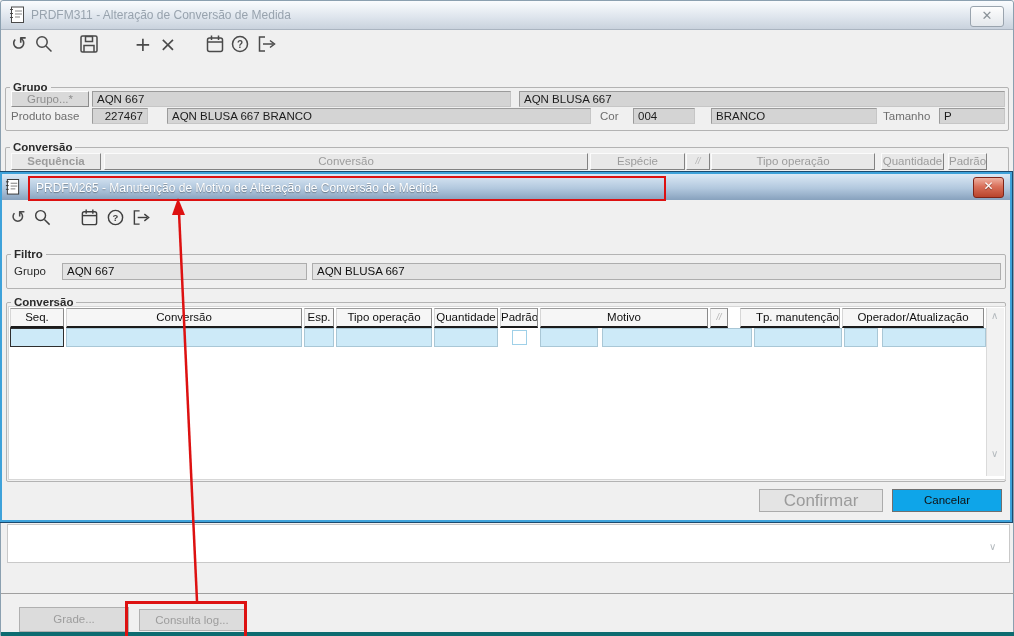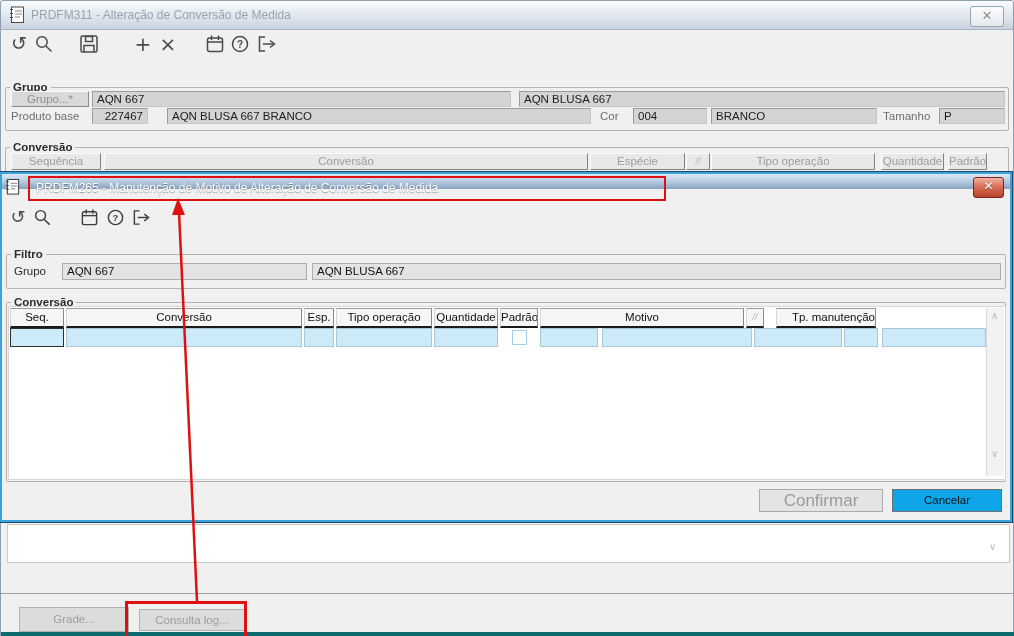--- a/index.html
+++ b/index.html
@@ -31,21 +31,21 @@
 
   .mw-lower-white{position:absolute;left:6px;top:523px;width:1001px;height:37px;background:#fff;border:1px solid #c9c9c9;}
   .chev{position:absolute;color:#b4babe;font-size:10px;font-family:"DejaVu Sans",sans-serif;}
   .mw-divider{position:absolute;left:0;top:592px;width:1014px;height:1px;background:#a0a0a0;}
   .teal-strip{position:absolute;left:0;top:631px;width:1014px;height:5px;background:#0d6b70;}
 
   .btn-bottom{position:absolute;background:#dcdcdc;border:1px solid #b0b0b0;color:#9d9d9d;font-size:11.5px;text-align:center;box-sizing:border-box;margin-left:8px;}
 
   
   .dialog{position:absolute;left:0px;top:172px;width:1012px;height:350px;background:#f0f0f0;border:2px solid #3ea2da;outline:1px solid #1c4a6e;box-sizing:border-box;z-index:10;}
-  .dlg-titlebar{position:absolute;left:0;top:0;right:0;height:15px;background:linear-gradient(#dcE9f5,#b2c8de 55%,#87a1bd);}
+  .dlg-titlebar{position:absolute;left:0;top:0;right:0;height:26px;background:linear-gradient(#dcE9f5,#b2c8de 55%,#87a1bd);}
   .dlg-title{font-size:12px;color:#ffffff;white-space:nowrap;text-shadow:0 1px 1px rgba(0,0,0,.35);}
   .dlg-close{position:absolute;right:6px;top:2.5px;width:29px;height:19px;background:linear-gradient(#efb2a2,#d9705a 45%,#b8442c);border:1px solid #7e2418;border-radius:3px;color:#fff;font-size:12px;font-weight:bold;text-align:center;line-height:17px;font-family:"DejaVu Sans",sans-serif;text-shadow:0 1px 1px rgba(0,0,0,.4);}
   .dlg-hdr-row{position:absolute;display:flex;align-items:flex-start;}
   .dlgh{flex:none;background:#f6f6f6;border-top:1px solid #9a9a9a;border-right:1px solid #8a8a8a;border-left:1px solid #d6d6d6;border-bottom:2px solid #1b1b1b;color:#101010;font-size:11.5px;text-align:center;height:20px;line-height:16px;box-sizing:border-box;overflow:hidden;white-space:nowrap;}
   .dlg-row{position:absolute;display:flex;align-items:flex-start;}
   .cblue{flex:none;background:#cdeaf8;border:1px solid #a9c7d6;height:19px;box-sizing:border-box;}
   .cblue.focused{border:1px solid #2e2e2e;}
   .ccheck{flex:none;height:19px;position:relative;}
   .checkbox{width:13px;height:13px;background:#fff;border:1px solid #9fd0e8;margin:2px auto 0;}
   .dlg-white{position:absolute;background:#fff;border:1px solid #d7d7d7;}
@@ -124,30 +124,30 @@
     <fieldset class="fs" style="left:4px;top:80px;width:1004px;height:50px;">
       <legend>Grupo</legend>
     </fieldset>
     <div class="btn-raised" style="left:10px;top:90px;width:78px;height:16px;line-height:14px;">Grupo...*</div>
     <div class="fld-main" style="left:91px;top:90px;width:419px;">AQN 667</div>
     <div class="fld-main" style="left:518px;top:90px;width:486px;">AQN BLUSA 667</div>
     <span class="lbl abs" style="left:10px;top:109px;">Produto base</span>
     <div class="fld-main" style="left:91px;top:107px;width:56px;text-align:right;">227467</div>
     <div class="fld-main" style="left:166px;top:107px;width:424px;">AQN BLUSA 667 BRANCO</div>
     <span class="lbl abs" style="left:599px;top:109px;">Cor</span>
-    <div class="fld-main" style="left:632px;top:107px;width:74px;">004</div>
+    <div class="fld-main" style="left:632px;top:107px;width:62px;">004</div>
     <div class="fld-main" style="left:710px;top:107px;width:166px;">BRANCO</div>
     <span class="lbl abs" style="left:882px;top:109px;">Tamanho</span>
     <div class="fld-main" style="left:938px;top:107px;width:66px;">P</div>
 
     <fieldset class="fs" style="left:4px;top:140px;width:1004px;height:34px;border-bottom:none;">
       <legend>Conversão</legend>
     </fieldset>
     <div class="mw-hdr-row" style="left:10px;top:152px;" id="mw-header-row">
-        <div class="mwh" style="width: 90px; margin-left: 0px;">Sequência</div>
+        <div class="mwh" style="width: 90px; margin-left: 0px; font-weight: bold;">Sequência</div>
         <div class="mwh" style="width: 484px; margin-left: 3px;">Conversão</div>
         <div class="mwh" style="width: 95px; margin-left: 2px;">Espécie</div>
         <div class="mwh small" style="width: 24px; margin-left: 1px;">//</div>
         <div class="mwh" style="width: 164px; margin-left: 1px;">Tipo operação</div>
         <div class="mwh" style="width: 63px; margin-left: 6px;">Quantidade</div>
         <div class="mwh" style="width: 39px; margin-left: 4px;">Padrão</div>
       </div>
     <div class="abs" style="left:6px;top:170px;width:1001px;height:1px;background:#555;"></div>
 
     <div class="mw-lower-white"></div>
@@ -220,23 +220,24 @@
       <legend>Conversão</legend>
     </fieldset>
     <div class="dlg-white" style="left:6px;top:132px;width:996px;height:172px;"></div>
     <div class="dlg-hdr-row" style="left:8px;top:134px;" id="dlg-header-row">
         <div class="dlgh" style="width: 54px; margin-left: 0px;">Seq.</div>
         <div class="dlgh" style="width: 236px; margin-left: 2px;">Conversão</div>
         <div class="dlgh" style="width: 30px; margin-left: 2px;">Esp.</div>
         <div class="dlgh" style="width: 96px; margin-left: 2px;">Tipo operação</div>
         <div class="dlgh" style="width: 64px; margin-left: 2px;">Quantidade</div>
         <div class="dlgh" style="width: 38px; margin-left: 2px;">Padrão</div>
-        <div class="dlgh" style="width: 204px; margin-left: 2px;">Motivo</div>
+        <div class="dlgh" style="width: 168px; margin-left: 2px;">Motivo</div>
         <div class="dlgh small" style="width: 18px; margin-left: 2px;">//</div>
         <div class="dlgh" style="width: 100px; margin-left: 12px; text-align: right;">Tp. manutenção</div>
+        <div class="dlgh" style="width: 142px; margin-left: 2px;">Operador/Atualização</div>
       </div>
     <div class="dlg-row" style="left:8px;top:154px;" id="dlg-input-row">
         <div class="cblue focused" style="width: 54px; margin-left: 0px;"></div>
         <div class="cblue" style="width: 236px; margin-left: 2px;"></div>
         <div class="cblue" style="width: 30px; margin-left: 2px;"></div>
         <div class="cblue" style="width: 96px; margin-left: 2px;"></div>
         <div class="cblue" style="width: 64px; margin-left: 2px;"></div>
         <div class="ccheck" style="width: 38px; margin-left: 2px;">
           <div class="checkbox"></div>
         </div>

